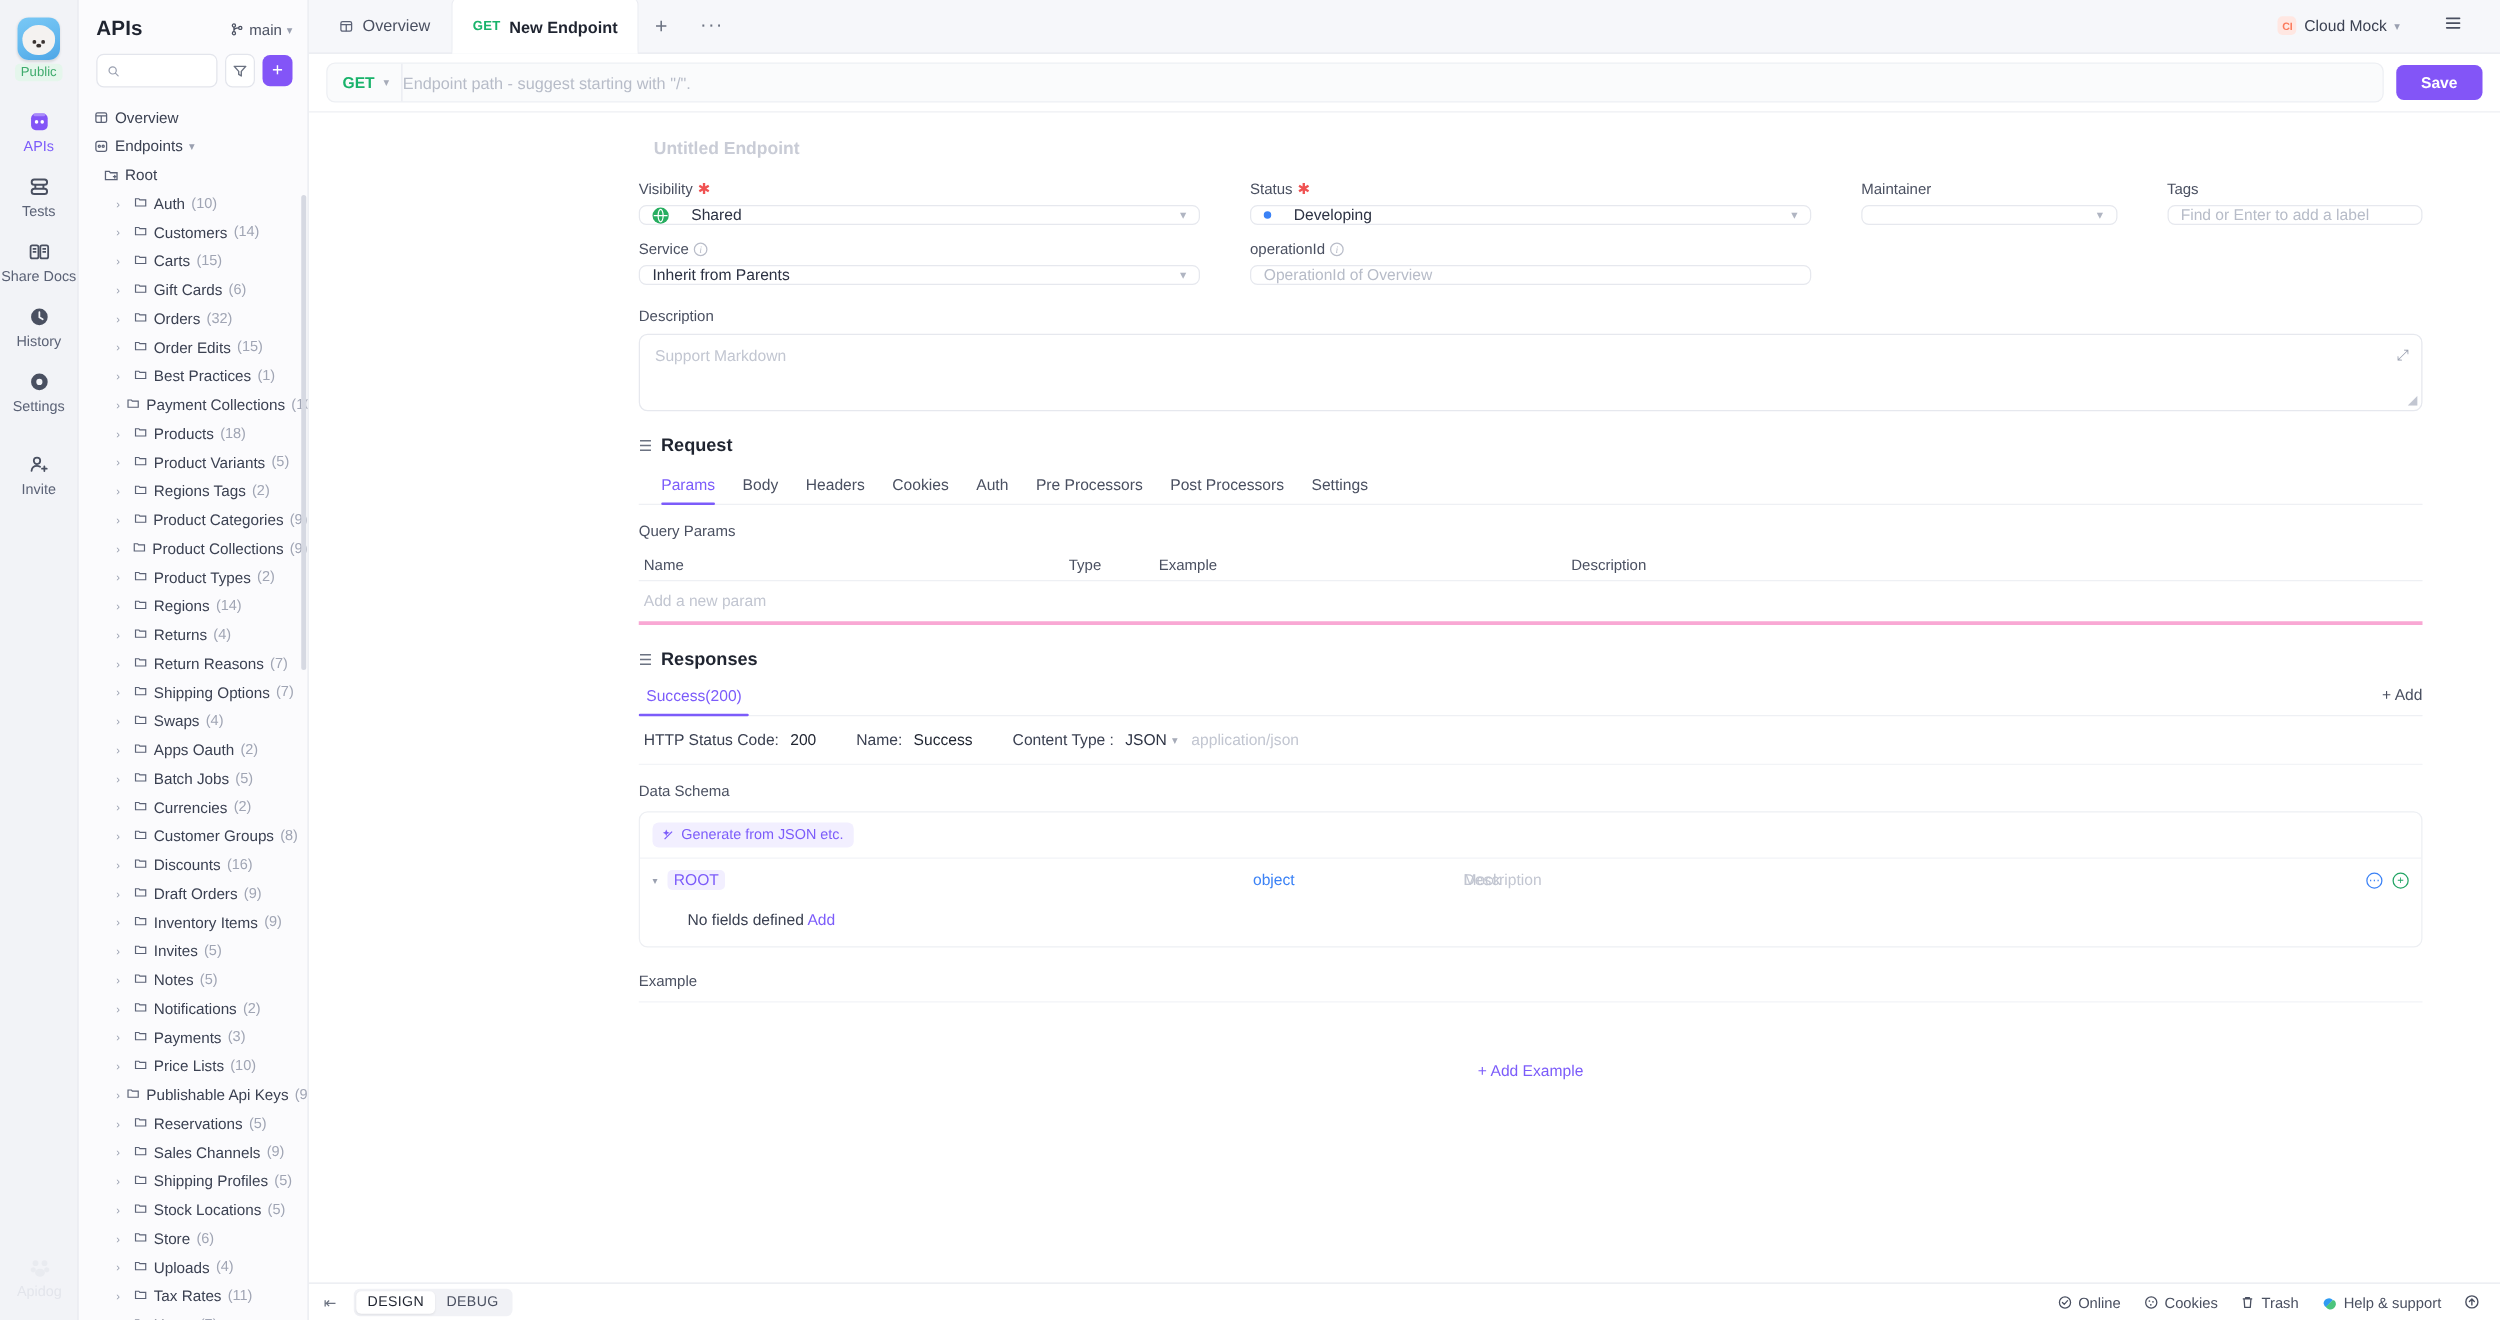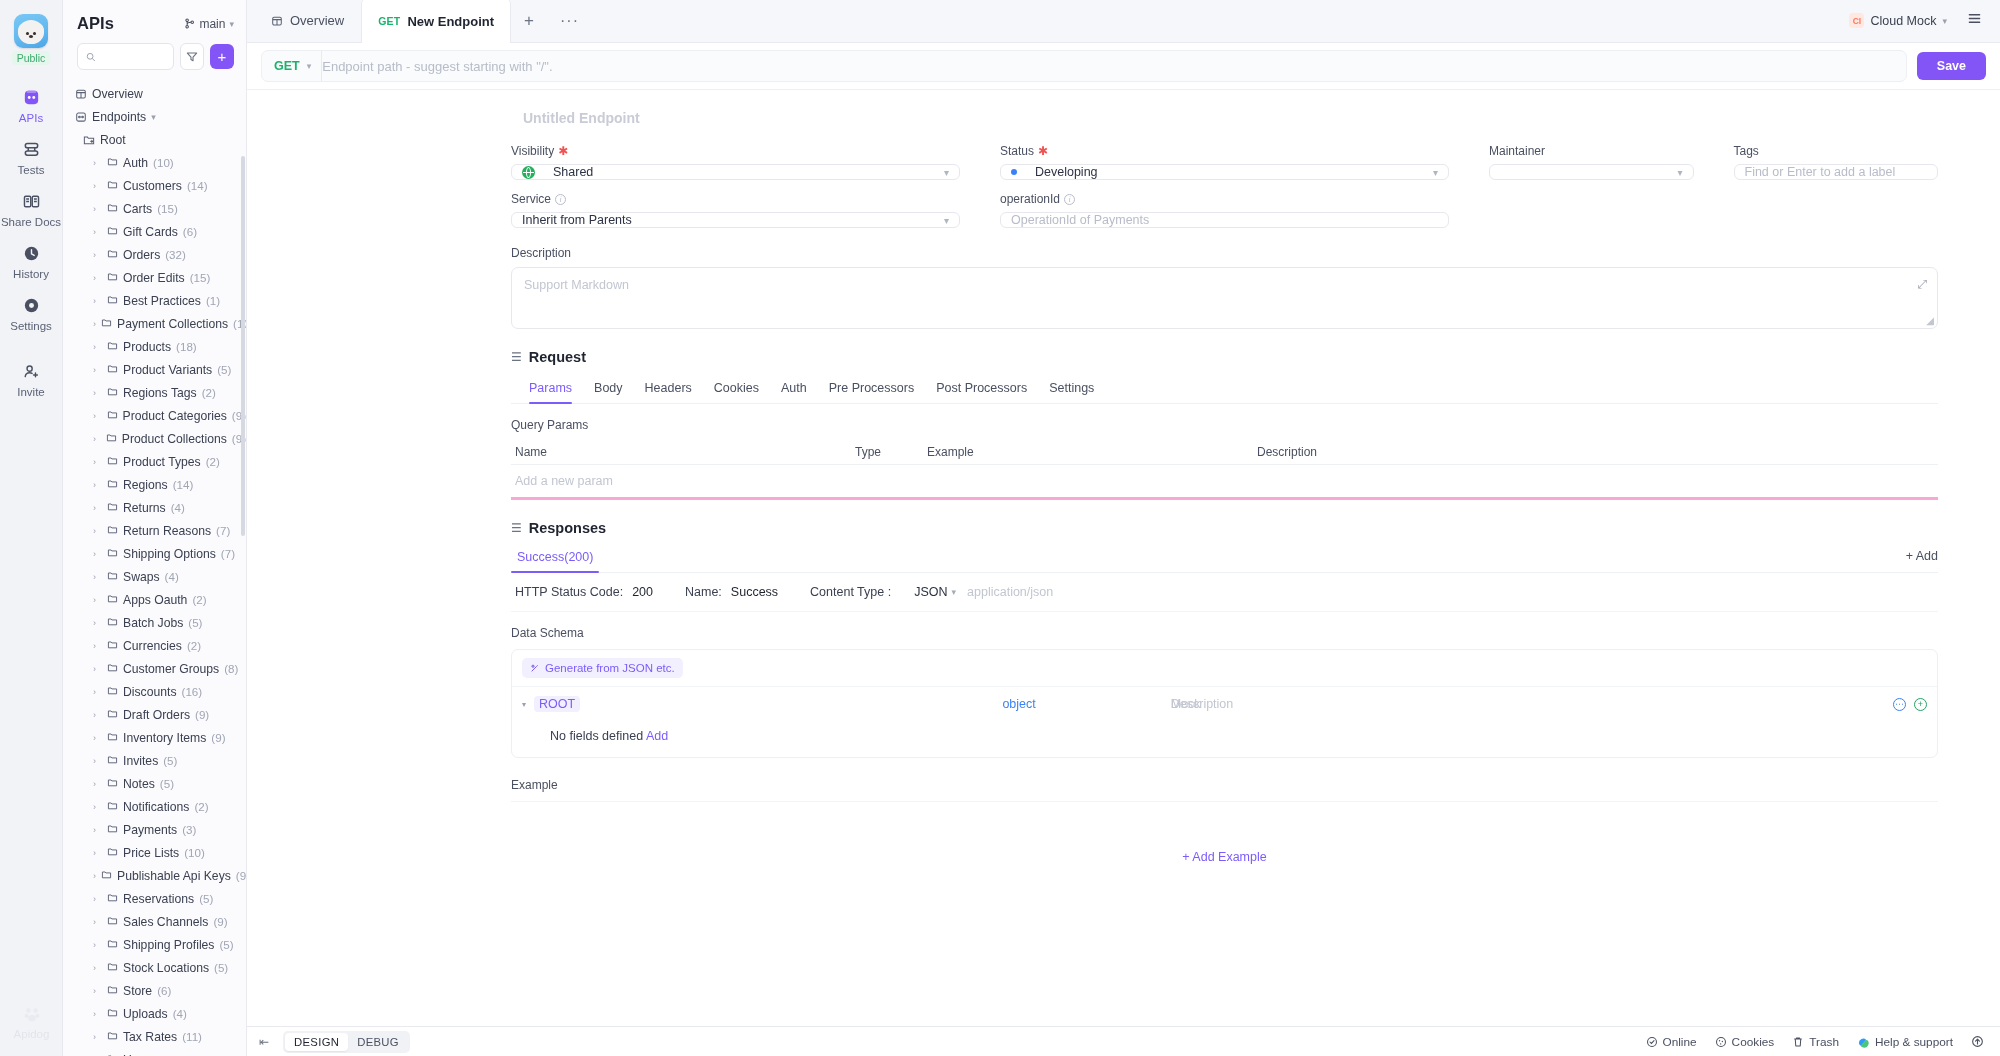--- a/index.html
+++ b/index.html
@@ -117,21 +117,21 @@
     padding: 0 16px; font-size: 13px; color:#4a5061; cursor:pointer;
     border-right: 1px solid transparent;
   }
   .tab.active { background:#fff; color:#1f2430; font-weight:600;
     border-left:1px solid #e8eaf0; border-right:1px solid #e8eaf0;
     border-top-left-radius:5px; border-top-right-radius:5px; margin-bottom:-1px; height:44px;}
   .tab .verb { font-size: 10.5px; font-weight: 800; color: #19b36b; letter-spacing:.2px;}
   .tab-plus, .tab-dots { padding: 0 13px; color:#6c7382; cursor:pointer; font-size:17px;
     display:flex; align-items:center; height:43px;}
   .tab-dots { font-size: 16px; letter-spacing: 1px;}
-  .tabbar-right { margin-left:auto; display:flex; align-items:center; height:43px; padding-right:10px; gap:3px;text-align:right;}
+  .tabbar-right { margin-left:auto; display:flex; align-items:center; height:43px; padding-right:22px; gap:18px;text-align:right;}
   .cloud-mock {
     display:flex; align-items:center; gap:6px; font-size:12.5px; color:#3b4152;
     padding: 5px 9px; border-radius:6px; cursor:pointer;
   }
   .cm-ico { width:15px;height:15px;border-radius:4px;background:#ffe7e2;color:#fb7a5c;
     font-size:8.5px;display:flex;align-items:center;justify-content:center;font-weight:700;}
   .burger { padding: 6px 8px; cursor:pointer; }
 
   .urlbar { height: 47px; display:flex; align-items:center; gap:10px;
     padding: 0 14px 0 14px; border-bottom:1px solid #eef0f4; }
@@ -197,21 +197,21 @@
   .resp-head-row { display:flex; align-items:center; border-bottom:1px solid #eef0f4; margin-top: 8px;}
   .resp-tab { font-size:12.5px; color:#7c5cfa; padding: 6px 6px 8px; position:relative; cursor:pointer;}
   .resp-tab::after { content:""; position:absolute; left:0; right:0; bottom:-1px; height:2px;
     background:#7c5cfa; border-radius:2px;}
   .resp-add { margin-left:auto; font-size:12.5px; color:#4a5061; cursor:pointer; padding-bottom: 4px;}
 
   .status-line { display:flex; align-items:center; gap:9px; font-size:12.5px; color:#2c3243;
     padding: 12px 4px 12px; border-bottom:1px solid #f2f4f7;}
   .sl-label { color:#3b4152; }
   .sl-val { color:#1f2430; }
-  .sl-ct { display:flex; align-items:center; gap:4px; cursor:pointer;margin-left:14px;}
+  .sl-ct { display:flex; align-items:center; gap:4px; cursor:pointer;}
   .sl-ph { color:#c2c6d1; margin-left: 2px;}
   .gap24 { width: 14px; }
 
   .schema-label { font-size:12px; color:#4a5061; margin: 14px 0 9px; }
   .schema-box { border:1px solid #edeff3; border-radius:7px; }
   .gen-row { padding: 8px 10px; }
   .gen-chip { display:inline-flex; align-items:center; gap:5px; background:#f2efff; color:#7c5cfa;
     font-size:11.5px; border-radius:5px; padding: 4px 8px; cursor:pointer;}
   .schema-row { display:flex; align-items:center; border-top:1px solid #f2f4f7;
     padding: 9px 10px 9px 22px; font-size:12.5px; }
@@ -825,21 +825,21 @@
               <span class="caret">▾</span>
             </div>
           </div>
 
           <div class="field">
             <div class="flabel">
               <span>operationId</span>
               <span class="info-i">i</span>
             </div>
             <div class="textinput">
-              <span>OperationId of Payments</span>
+              <span>OperationId of Overview</span>
             </div>
           </div>
           <div></div>
         </div>
 
         <div class="desc-label">Description</div>
         <div class="desc-box">
           <span>Support Markdown</span>
           <span class="desc-expand">⤢</span>
           <span class="desc-resize">◢</span>

